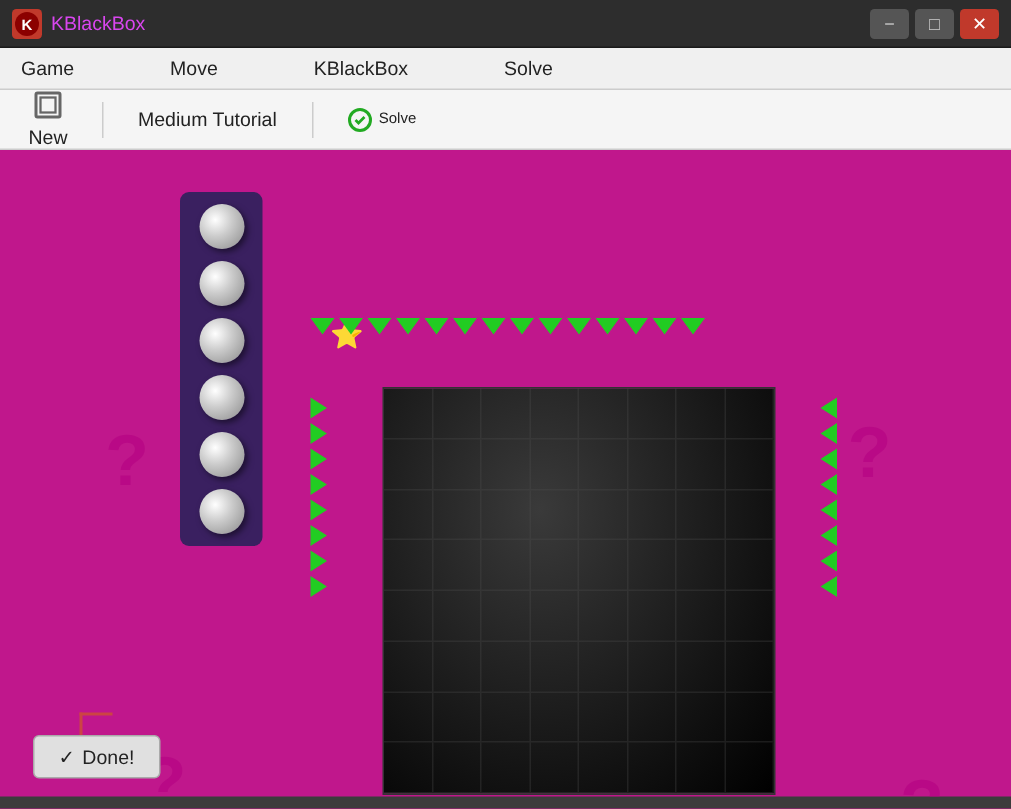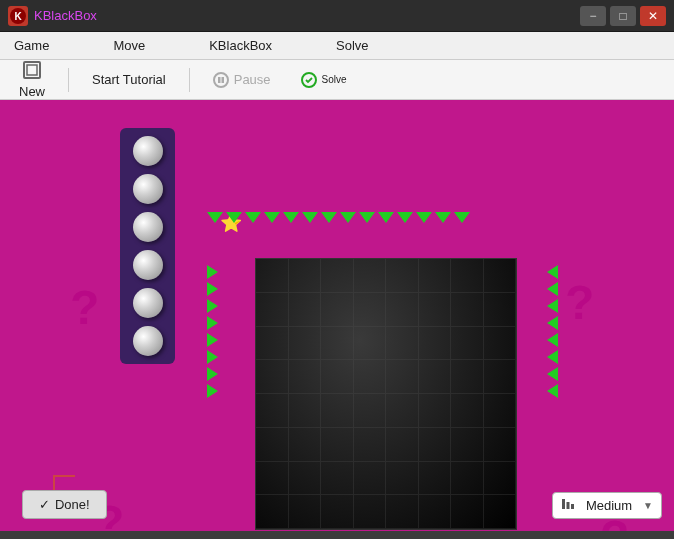--- a/index.html
+++ b/index.html
@@ -183,32 +183,23 @@
   <button class="toolbar-btn">
     <div class="toolbar-btn-icon">
       <svg width="12" height="12" viewBox="0 0 12 12">
         <rect x="1" y="1" width="10" height="10" fill="none" stroke="#666" stroke-width="1.5"></rect>
       </svg>
     </div>
     <span>New</span>
   </button>
   <div class="separator"></div>
   <button class="toolbar-btn">
-    <span>Start Tutorial</span>
+    <span>Medium Tutorial</span>
   </button>
   <div class="separator"></div>
-  <button class="pause-btn">
-    <span style="width:16px;height:16px;display:inline-flex;align-items:center;justify-content:center;border:2px solid #aaa;border-radius:50%;">
-      <svg width="10" height="10" viewBox="0 0 10 10">
-        <rect x="2" y="2" width="2.5" height="6" fill="#aaa"></rect>
-        <rect x="5.5" y="2" width="2.5" height="6" fill="#aaa"></rect>
-      </svg>
-    </span>
-    <span style="color:#aaa;">Pause</span>
-  </button>
   <button class="solve-btn">
     <span style="width:16px;height:16px;display:inline-flex;align-items:center;justify-content:center;border:2px solid #22aa22;border-radius:50%;">
       <svg width="10" height="10" viewBox="0 0 10 10">
         <polyline points="2,5 4,7 8,3" fill="none" stroke="#22aa22" stroke-width="1.8"></polyline>
       </svg>
     </span>
     <span>Solve</span>
   </button>
 </div>
 
@@ -338,25 +329,14 @@
       <div class="grid-cell"></div>
       <div class="grid-cell"></div>
     </div>
   </div>
 
   <button class="done-btn">
     <span>✓</span>
     <span>Done!</span>
   </button>
 
-  <div class="difficulty-dropdown">
-    <span>
-      <svg width="14" height="14" viewBox="0 0 14 14">
-        <rect x="1" y="2" width="3" height="10" fill="#555"></rect>
-        <rect x="5.5" y="5" width="3" height="7" fill="#555"></rect>
-        <rect x="10" y="7" width="3" height="5" fill="#555"></rect>
-      </svg>
-    </span>
-    <span>Medium</span>
-    <span style="font-size:10px;color:#666;">▼</span>
-  </div>
 
 </div>
 
 </body></html>

